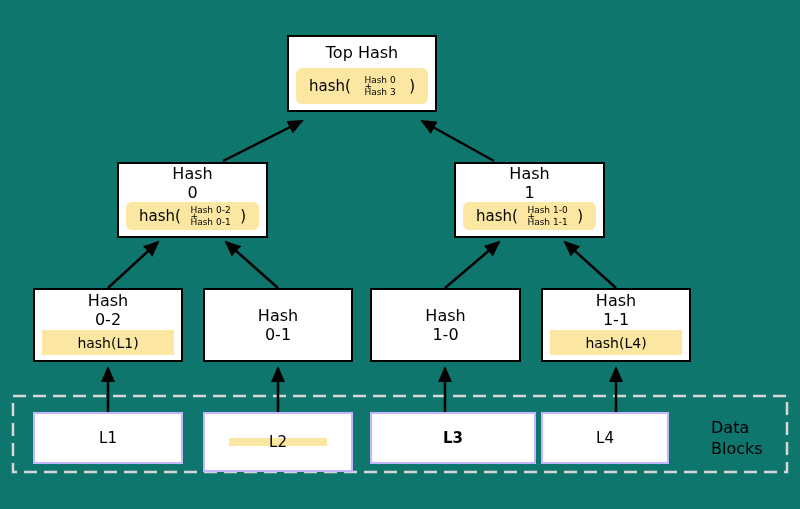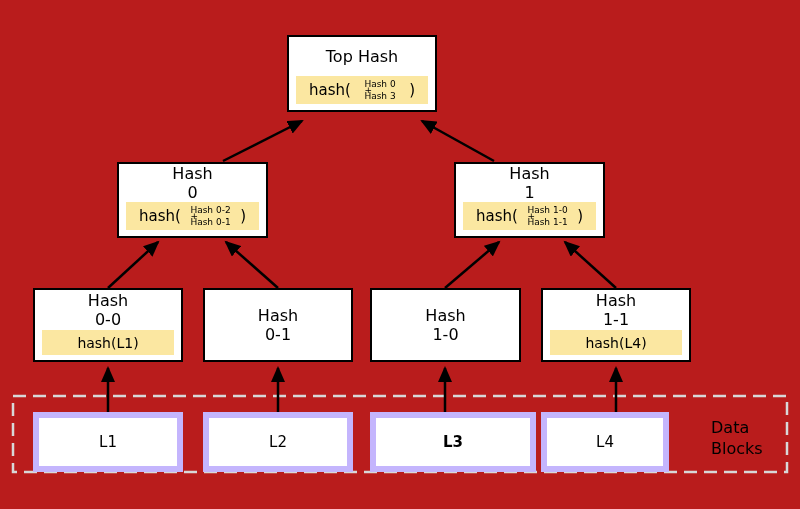--- a/index.html
+++ b/index.html
@@ -1,20 +1,20 @@
 <!DOCTYPE html>
 <html><head>
 <meta charset="utf-8">
 <style>
   html, body { margin: 0; padding: 0; }
   .stage {
     position: relative;
     width: 800px;
     height: 509px;
-    background: #b91c1c;
+    background: #0f766e;
     font-family: "DejaVu Sans", sans-serif;
     overflow: hidden;
     color: #000;
   }
   .arrow-layer {
     position: absolute;
     left: 0; top: 0;
   }
   
   .node {
@@ -33,26 +33,27 @@
     align-items: center;
     justify-content: center;
     font-size: 16px;
     line-height: 1.2;
     color: #000;
   }
   
   .fnbox {
     background: #FBE7A1;
     margin: 0 7px 6px 7px;
-    height: 28px;
+    height: 36px;
     display: flex;
     align-items: center;
     justify-content: space-between;
     padding: 0 13px;
     box-sizing: border-box;
+    border-radius: 6px;
   }
   .fnbox .fname, .fnbox .fclose { font-size: 15px; }
   .fnbox .stack {
     display: flex;
     flex-direction: column;
     align-items: flex-start;
     font-size: 9px;
     line-height: 8px;
   }
   .fnbox .stack .op { font-size: 9px; line-height: 4px; }
@@ -63,21 +64,21 @@
     height: 25px;
     display: flex;
     align-items: center;
     justify-content: center;
     font-size: 14px;
   }
   
   .datanode {
     position: absolute;
     background: #FFFFFF;
-    border: 6px solid #c4b5fd;
+    border: 2px solid #c4b5fd;
     box-sizing: border-box;
     padding: 24px;
   }
   .datanode .inner {
     background: #FBE7A1;
     width: 100%;
     height: 100%;
     display: flex;
     align-items: center;
     justify-content: center;
@@ -177,21 +178,21 @@
         <span class="op">+</span>
         <span>Hash 1-1</span>
       </span>
       <span class="fclose">)</span>
     </div>
   </div>
 
   <div class="node" id="leaf-00">
     <div class="title">
       <div>Hash</div>
-      <div>0-0</div>
+      <div>0-2</div>
     </div>
     <div class="leaffn">hash(L1)</div>
   </div>
 
   <div class="node" id="leaf-01">
     <div class="title">
       <div>Hash</div>
       <div>0-1</div>
     </div>
   </div>

